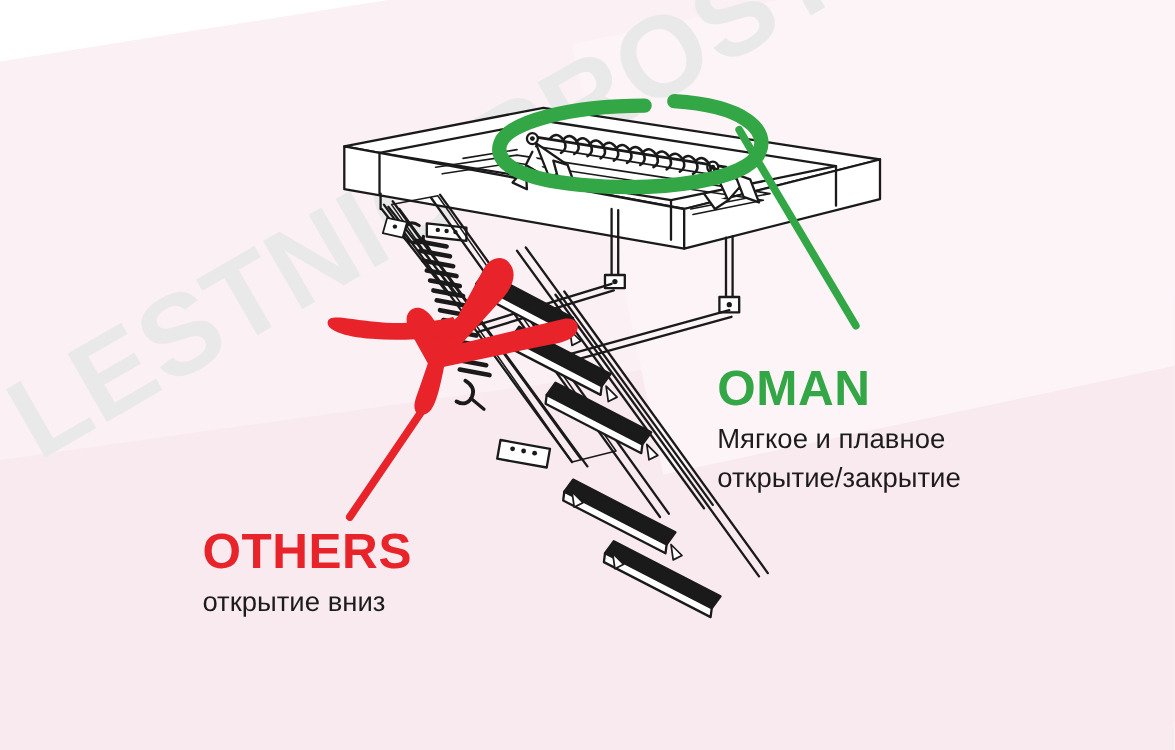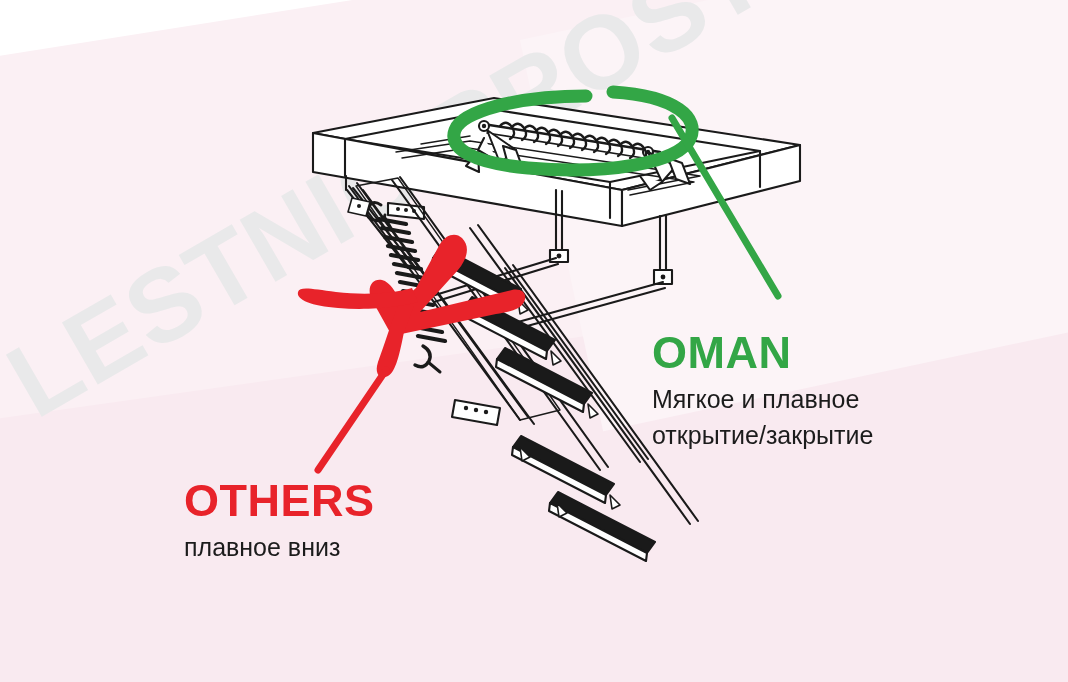--- a/index.html
+++ b/index.html
@@ -320,17 +320,17 @@
     <div class="headline">OMAN</div>
     <div class="sub">
       <div>Мягкое и плавное</div>
       <div>открытие/закрытие</div>
     </div>
   </div>
 
   <div class="callout" id="others-block">
     <div class="headline">OTHERS</div>
     <div class="sub">
-      <div>плавное вниз</div>
+      <div>открытие вниз</div>
     </div>
   </div>
 
 </div>
 
 </body></html>

